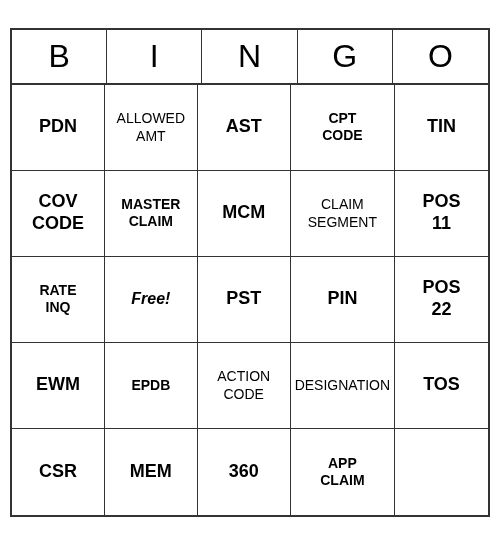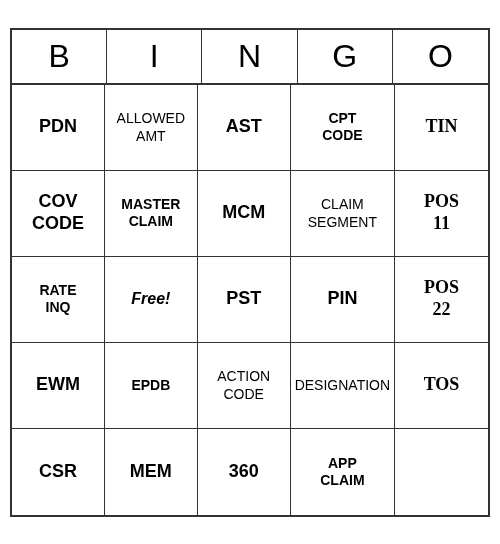--- a/index.html
+++ b/index.html
@@ -42,21 +42,20 @@
       display: flex;
       flex-direction: column;
       justify-content: center;
       align-items: center;
       text-align: center;
       min-height: 86px;
       padding: 4px;
     }
     .bingo-cell:nth-child(5n) {
       border-right: none;
-      font-family: Liberation Serif, serif;
     }
     .bingo-cell:nth-child(n+21) {
       border-bottom: none;
       align-items: center;
     }
     .cell-text {
       font-size: 18px;
       font-weight: bold;
       line-height: 1.2;
     }

